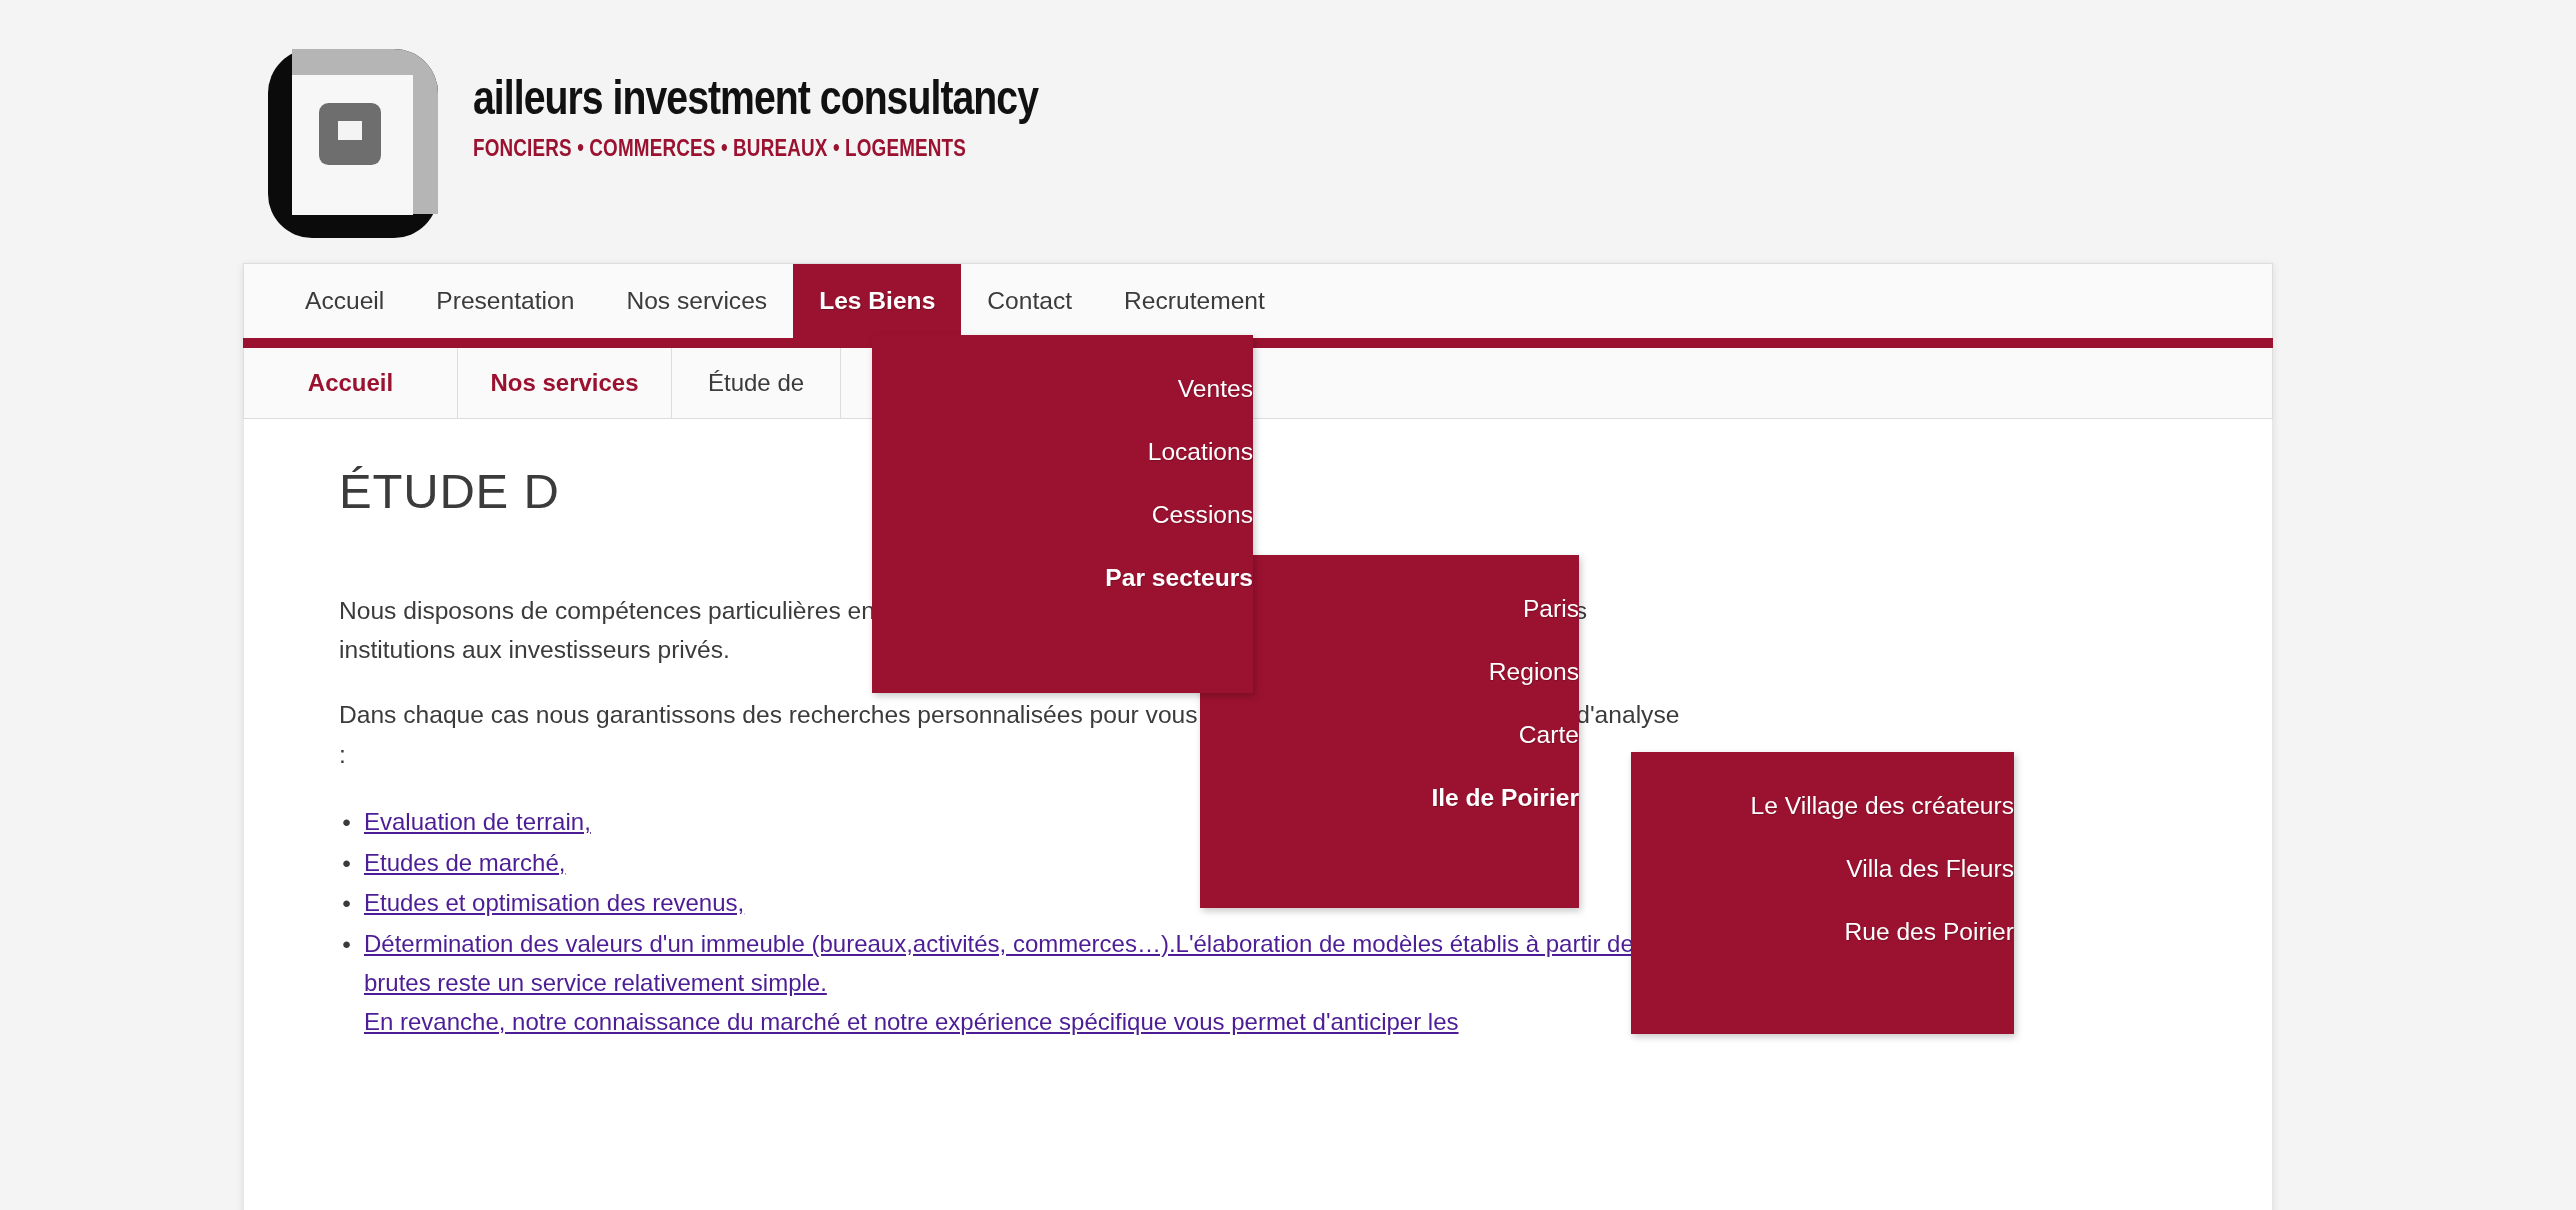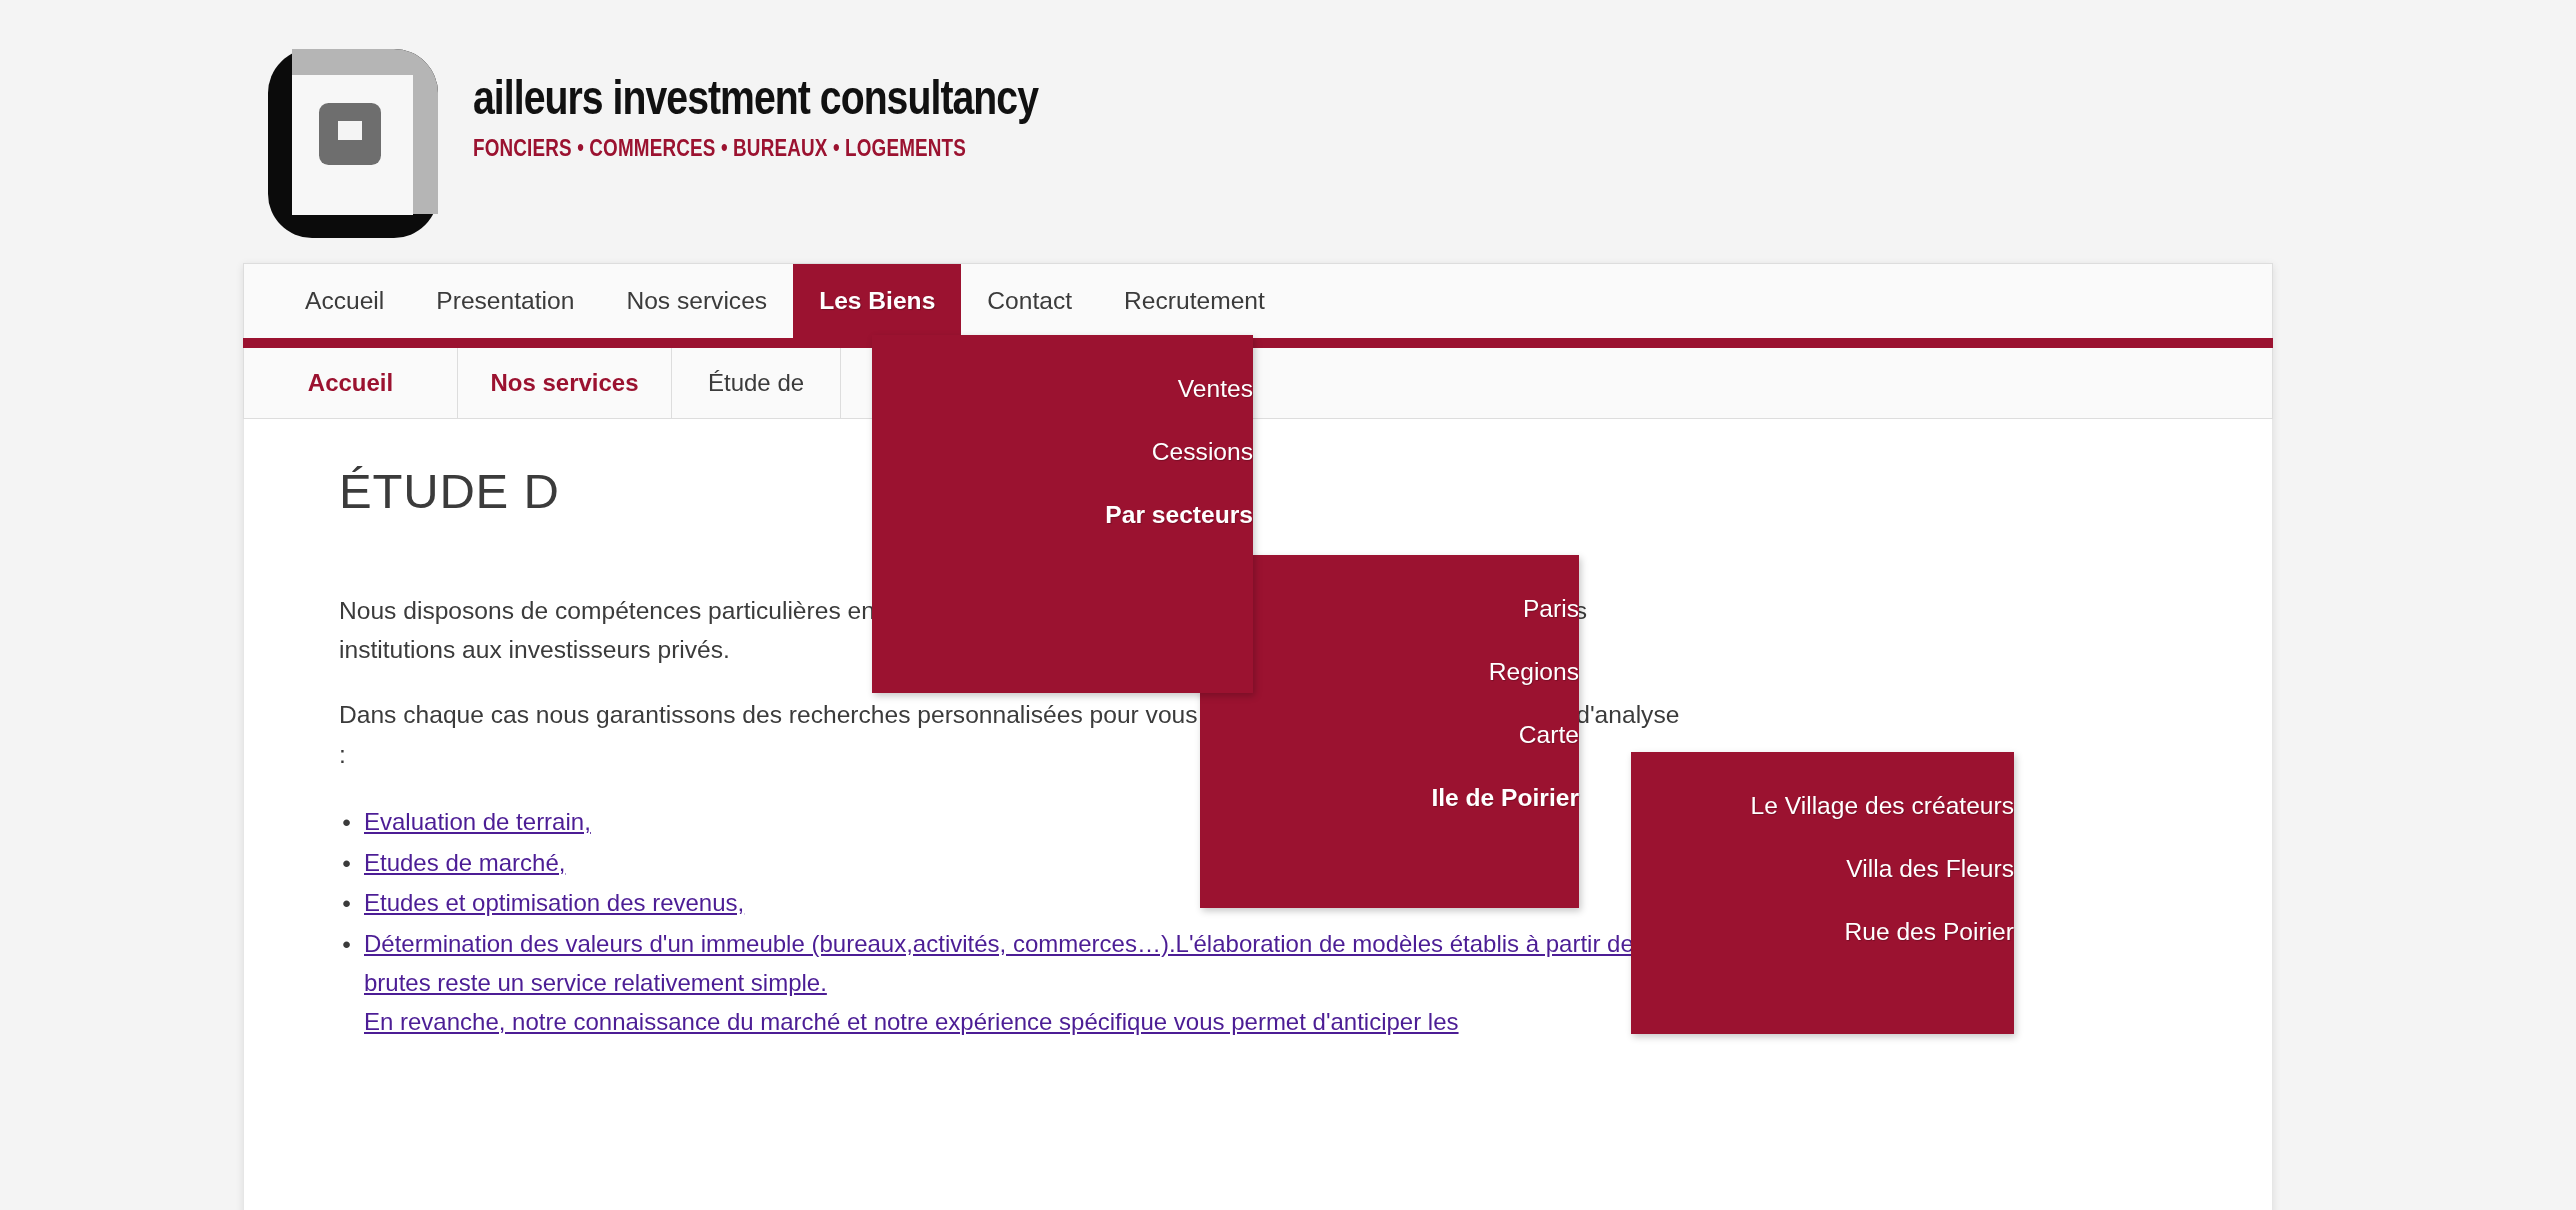--- a/index.html
+++ b/index.html
@@ -329,20 +329,21 @@
       <li>
         <span>Détermination des valeurs d'un immeuble (bureaux,activités, commerces…).L'élaboration de modèles établis à partir de données brutes reste un service relativement simple.</span>
         <span class="sub-line">En revanche, notre connaissance du marché et notre expérience spécifique vous permet d'anticiper les</span>
       </li>
     </ul>
   </div>
 </div>
 
 <div class="dropdown" id="dropdown-1">
   <div class="dd-item">Ventes</div>
+  <div class="dd-item">Locations</div>
   <div class="dd-item">Cessions</div>
   <div class="dd-item bold">Par secteurs</div>
 </div>
 
 <div class="dropdown" id="dropdown-2">
   <div class="dd-item">Paris</div>
   <div class="dd-item">Regions</div>
   <div class="dd-item">Carte</div>
   <div class="dd-item bold">Ile de Poirier</div>
 </div>

